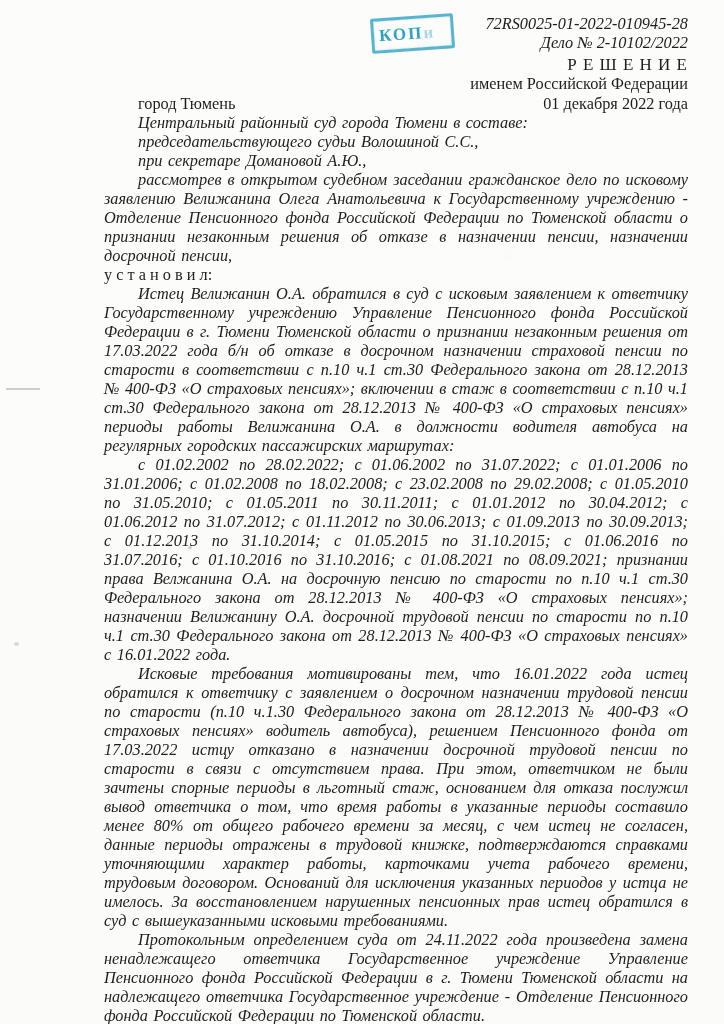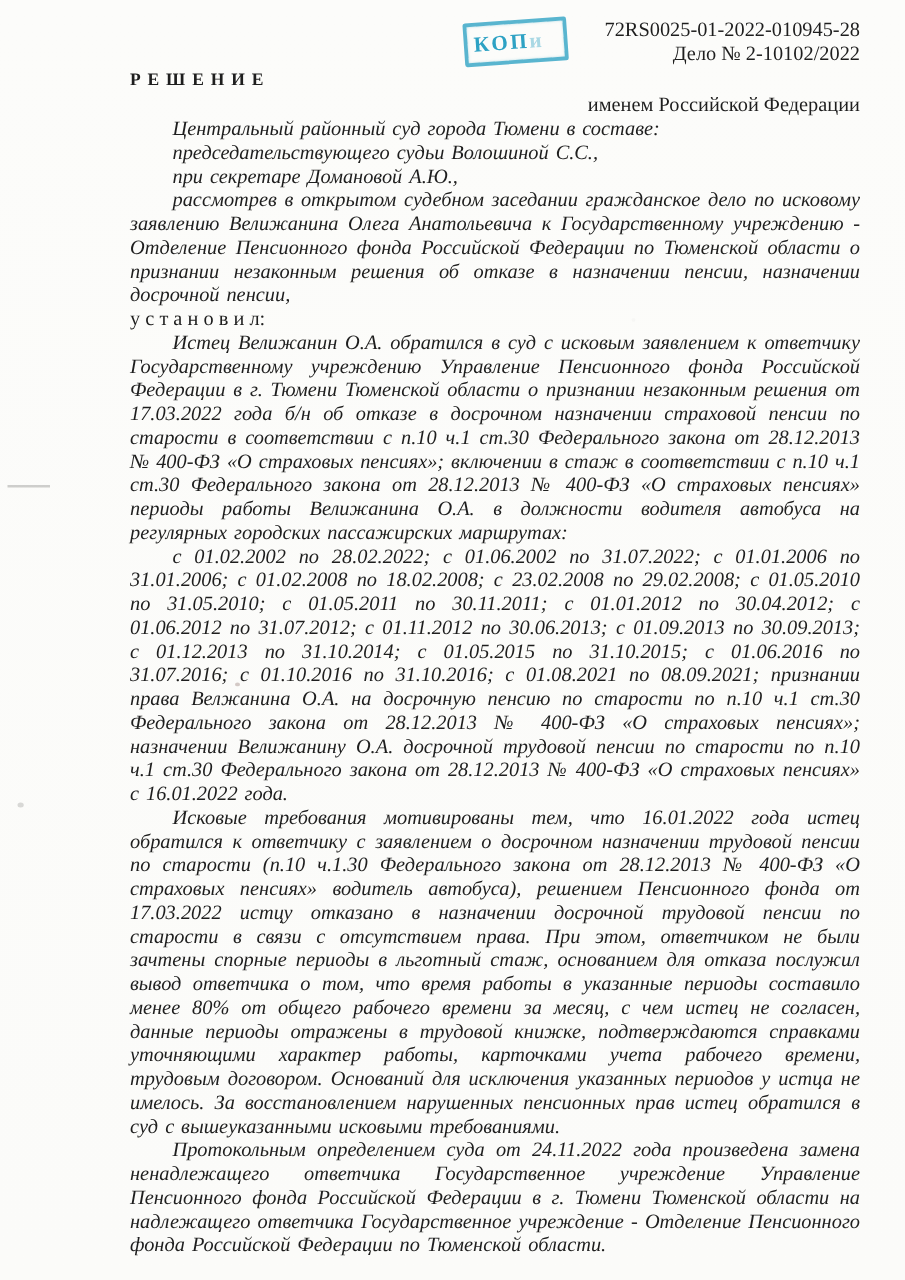--- a/index.html
+++ b/index.html
@@ -15,45 +15,45 @@
       linear-gradient(180deg, #fcfcfa 0%, #fbfbf9 100%);
     color: #1e1e1e;
     font-family: "Liberation Serif", "DejaVu Serif", serif;
     font-size: 16.3px;
     line-height: 19px;
     overflow: hidden;
   }
   .content { padding: 14px 36px 0 104px; }
 
   .case-block { text-align: right; }
-  .case-block div { white-space: nowrap; }
+  .case-block div { white-space: nowrap; font-style: italic; }
 
   .stamp {
     position: absolute;
     left: 371px; top: 16px;
     width: 72px; height: 29px;
     border: 3px solid rgba(48, 163, 196, 0.8);
     border-radius: 2px;
     transform: rotate(-4deg);
     display: flex; align-items: center; justify-content: flex-start;
     padding-left: 5px;
     color: #2ea2c4;
     font-weight: bold;
     font-size: 17px;
     letter-spacing: 2px;
     overflow: hidden;
     box-shadow: 0 0 2px rgba(48,163,196,0.35) inset;
   }
   .stamp .faded { opacity: 0.4; }
 
   .title {
-    text-align: left;
+    text-align: right;
     margin: 3px 0 0 0;
-    font-size: 14px;
-    font-weight: bold;
+    font-size: 17px;
+    font-weight: normal;
     letter-spacing: 1px;
     white-space: pre;
   }
   .subtitle { text-align: right; margin: 0; }
 
   .place-date {
     display: flex;
     justify-content: space-between;
     padding-left: 34px;
     margin-top: 1px;
@@ -108,20 +108,24 @@
   <div class="content">
 
     <div class="case-block">
       <div>72RS0025-01-2022-010945-28</div>
       <div>Дело № 2-10102/2022</div>
     </div>
 
     <h1 class="title">Р Е Ш Е Н И Е</h1>
     <div class="subtitle">именем Российской Федерации</div>
 
+    <div class="place-date">
+      <span>город Тюмень</span>
+      <span>01 декабря 2022 года</span>
+    </div>
 
     <p class="para">Центральный районный суд города Тюмени  в составе:</p>
     <p class="para">председательствующего судьи Волошиной С.С.,</p>
     <p class="para">при секретаре Домановой А.Ю.,</p>
     <p class="para">рассмотрев в открытом судебном заседании гражданское дело по исковому заявлению Велижанина Олега Анатольевича к Государственному учреждению - Отделение Пенсионного фонда Российской Федерации по Тюменской области о признании незаконным решения об отказе в назначении пенсии, назначении досрочной пенсии,</p>
 
     <div class="ustanovil">у с т а н о в и л:</div>
 
     <p class="para">Истец Велижанин О.А. обратился в суд с исковым заявлением к ответчику Государственному учреждению Управление Пенсионного фонда Российской Федерации в г. Тюмени Тюменской области о признании незаконным решения от 17.03.2022 года б/н об отказе в досрочном назначении страховой пенсии по старости в соответствии с п.10 ч.1 ст.30 Федерального закона от 28.12.2013 № 400-ФЗ «О страховых пенсиях»; включении в стаж в соответствии с п.10 ч.1 ст.30 Федерального закона от 28.12.2013 № 400-ФЗ «О страховых пенсиях» периоды работы Велижанина О.А. в должности водителя автобуса на регулярных городских пассажирских маршрутах:</p>
     <p class="para">с 01.02.2002 по 28.02.2022; с 01.06.2002 по 31.07.2022; с 01.01.2006 по 31.01.2006; с 01.02.2008 по 18.02.2008; с 23.02.2008 по 29.02.2008; с 01.05.2010 по 31.05.2010; с 01.05.2011 по 30.11.2011; с 01.01.2012 по 30.04.2012; с 01.06.2012 по 31.07.2012; с 01.11.2012 по 30.06.2013; с 01.09.2013 по 30.09.2013; с 01.12.2013 по 31.10.2014; с 01.05.2015 по 31.10.2015; с 01.06.2016 по 31.07.2016; с 01.10.2016 по 31.10.2016; с 01.08.2021 по 08.09.2021; признании права Велжанина О.А. на досрочную пенсию по старости по п.10 ч.1 ст.30 Федерального закона от 28.12.2013 № 400-ФЗ «О страховых пенсиях»; назначении Велижанину О.А. досрочной трудовой пенсии по старости по п.10 ч.1 ст.30 Федерального закона от 28.12.2013 № 400-ФЗ «О страховых пенсиях» с 16.01.2022 года.</p>

